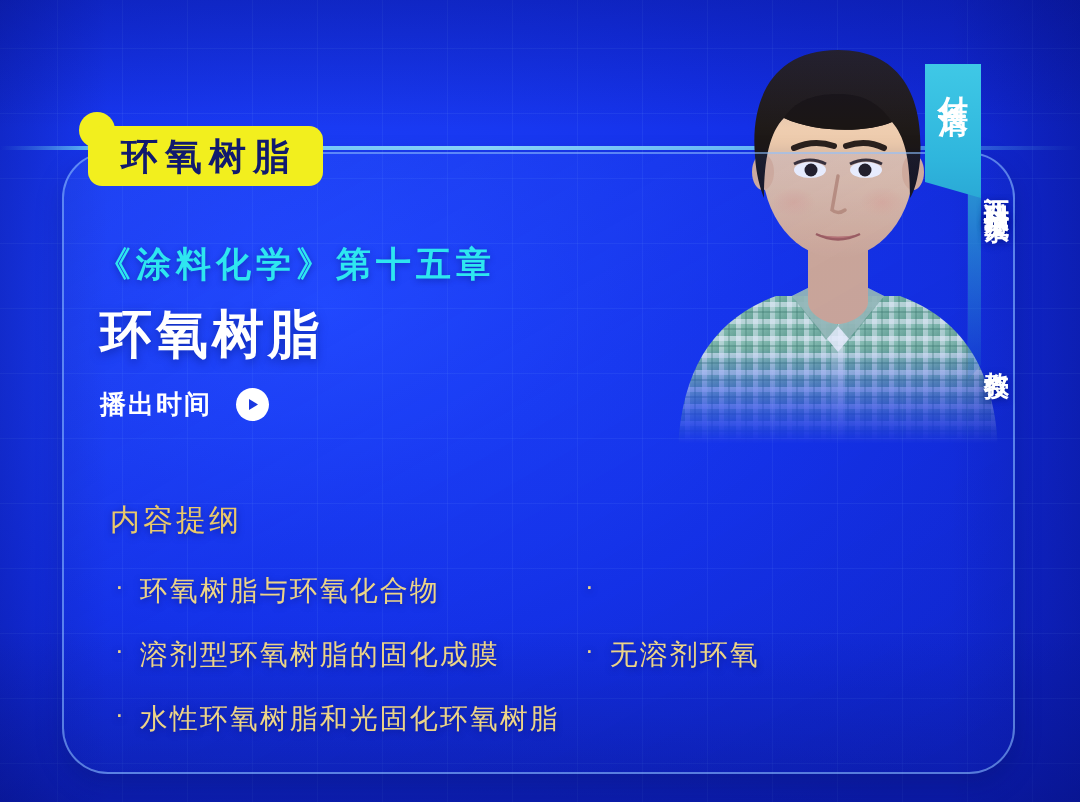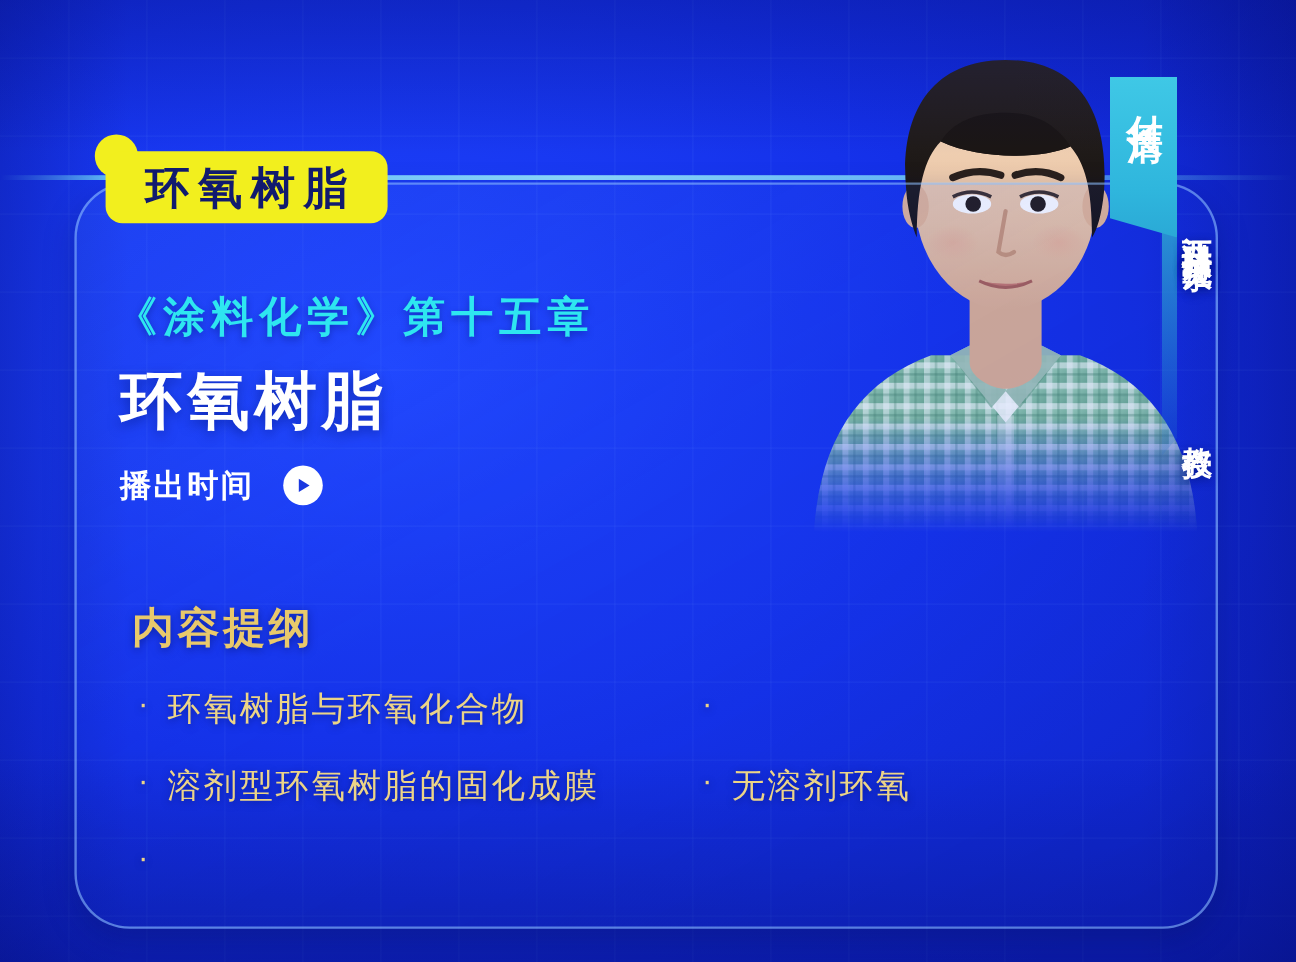--- a/index.html
+++ b/index.html
@@ -104,21 +104,21 @@
     display:flex; align-items:center; justify-content:center; flex:none;
   }
   #play-icon svg { display:block; }
   #broadcast-time {
     font-size:26px; color:#ffffff; letter-spacing:1px;
   }
 
   
   #outline-heading {
     position:absolute; left:110px; top:500px;
-    font-size:35px; font-weight:bold; color:#e9c96b;
+    font-size:30px; font-weight:normal; color:#e9c96b;
     letter-spacing:3px;
     text-shadow:0 2px 7px rgba(0,15,100,0.55);
   }
   #outline-grid {
     position:absolute; left:115px; top:572px; width:800px;
     display:grid; grid-template-columns:470px 330px;
     row-gap:26px;
   }
   .outline-item {
     display:flex; align-items:flex-start; gap:14px;
@@ -272,20 +272,21 @@
   <div class="outline-item">
     <span class="outline-bullet">·</span>
     <span>溶剂型环氧树脂的固化成膜</span>
   </div>
   <div class="outline-item">
     <span class="outline-bullet">·</span>
     <span>无溶剂环氧</span>
   </div>
   <div class="outline-item span-2">
     <span class="outline-bullet">·</span>
+    <span>水性环氧树脂和光固化环氧树脂</span>
   </div>
 </div>
 
 <div id="speaker-ribbon-tail"></div>
 <div id="speaker-ribbon">
   <span id="speaker-name">付长清</span>
 </div>
 <div id="speaker-affiliation">江西科技师范大学</div>
 <div id="speaker-role">教授</div>
 

